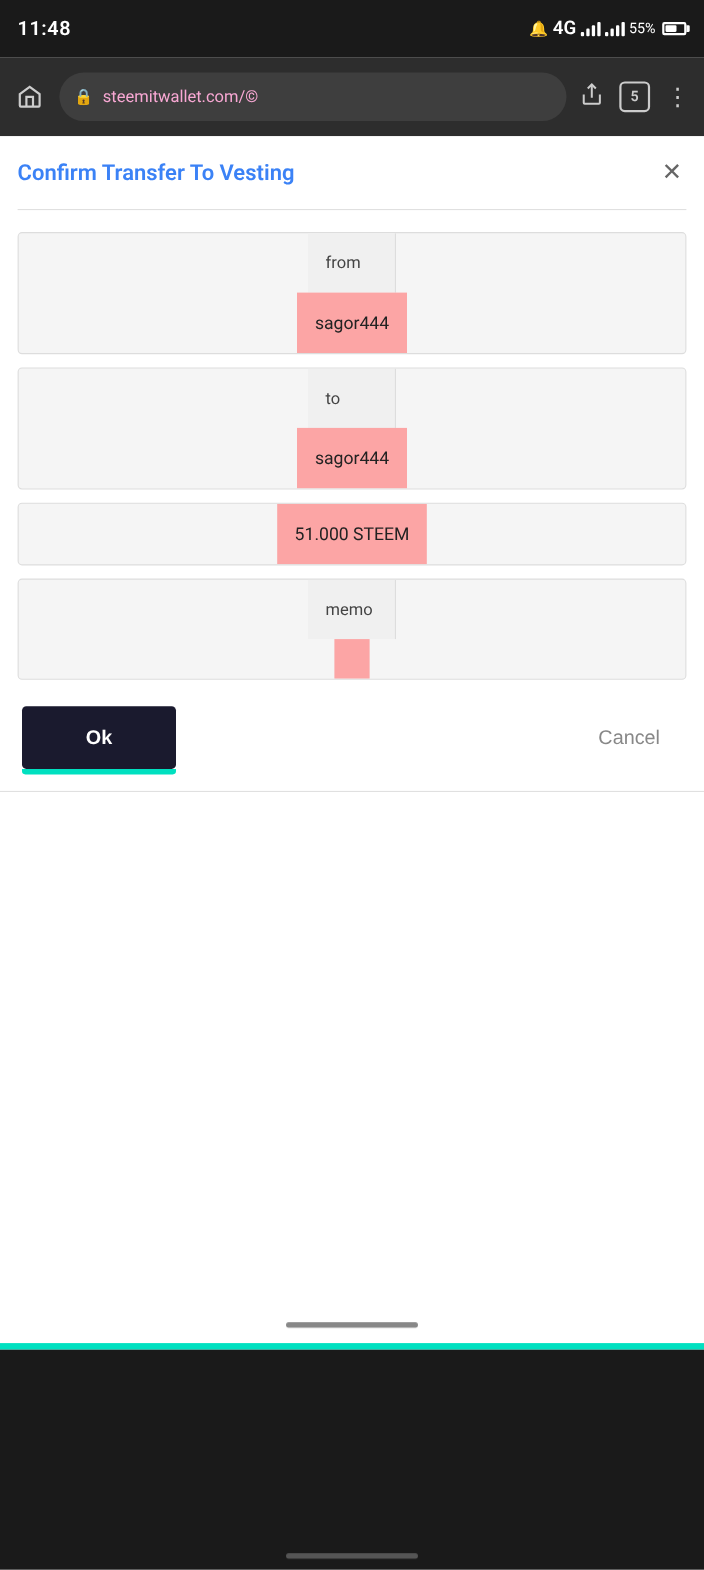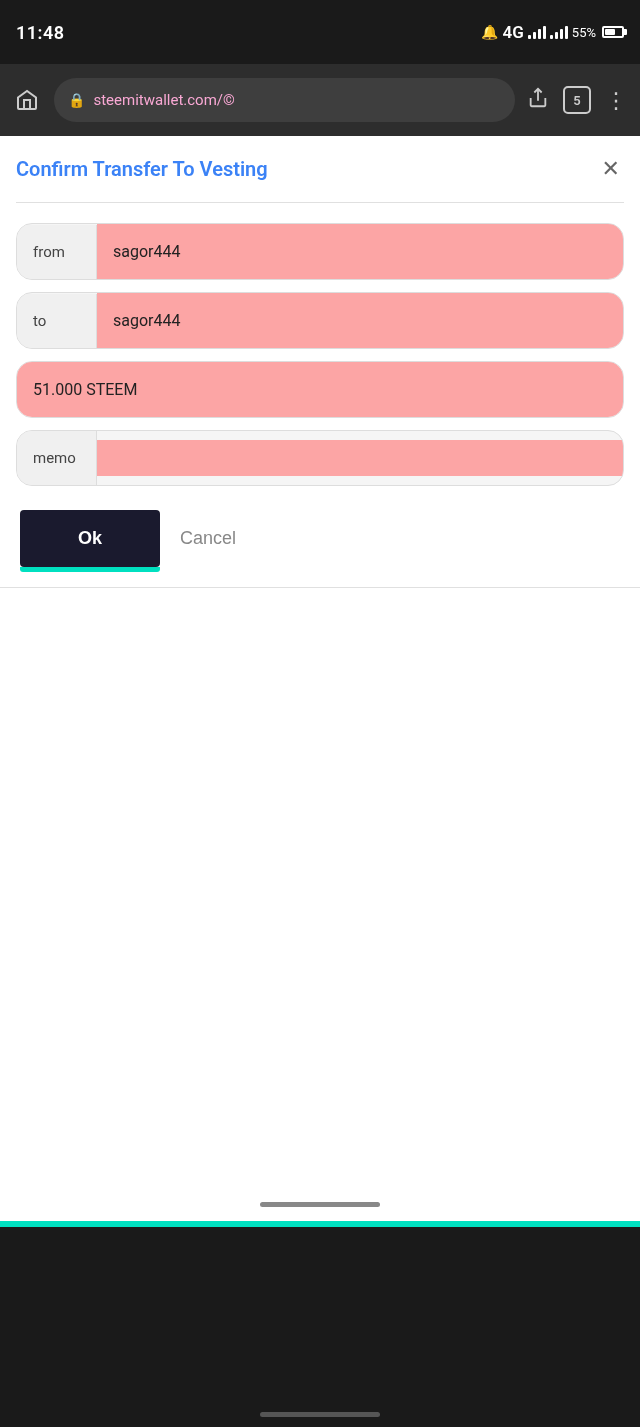--- a/index.html
+++ b/index.html
@@ -8,21 +8,21 @@
       width: 640px;
       min-height: 1427px;
       background: #fff;
       font-family: -apple-system, BlinkMacSystemFont, 'Segoe UI', Roboto, sans-serif;
       overflow-x: hidden;
     }
 
     
     .status-bar {
       width: 100%;
-      height: 64px;
+      height: 52px;
       background: #1a1a1a;
       display: flex;
       align-items: center;
       justify-content: space-between;
       padding: 0 16px;
       color: #fff;
     }
     .status-bar-left {
       font-size: 18px;
       font-weight: 600;
@@ -178,24 +178,25 @@
       height: 1px;
       background: #e0e0e0;
       margin-bottom: 20px;
     }
 
     
     .form-field {
       display: flex;
       align-items: center;
       border: 1px solid #ddd;
-      border-radius: 16px;
+      border-radius: 4px;
       margin-bottom: 12px;
       background: #f5f5f5;
       overflow: hidden;
+      flex-direction: column;
     }
     .field-label {
       min-width: 80px;
       padding: 18px 16px;
       font-size: 15px;
       color: #444;
       background: #f0f0f0;
       border-right: 1px solid #ddd;
     }
     .field-value {
@@ -206,20 +207,21 @@
       background: #fca5a5;
     }
     .field-value.empty {
       color: #bbb;
     }
 
     
     .btn-row {
       display: flex;
       align-items: center;
+      justify-content: space-between;
       margin-top: 24px;
       padding: 0 4px;
     }
     .ok-button {
       background: #1a1a2e;
       color: #fff;
       font-size: 18px;
       font-weight: 600;
       padding: 18px 40px;
       border: none;

